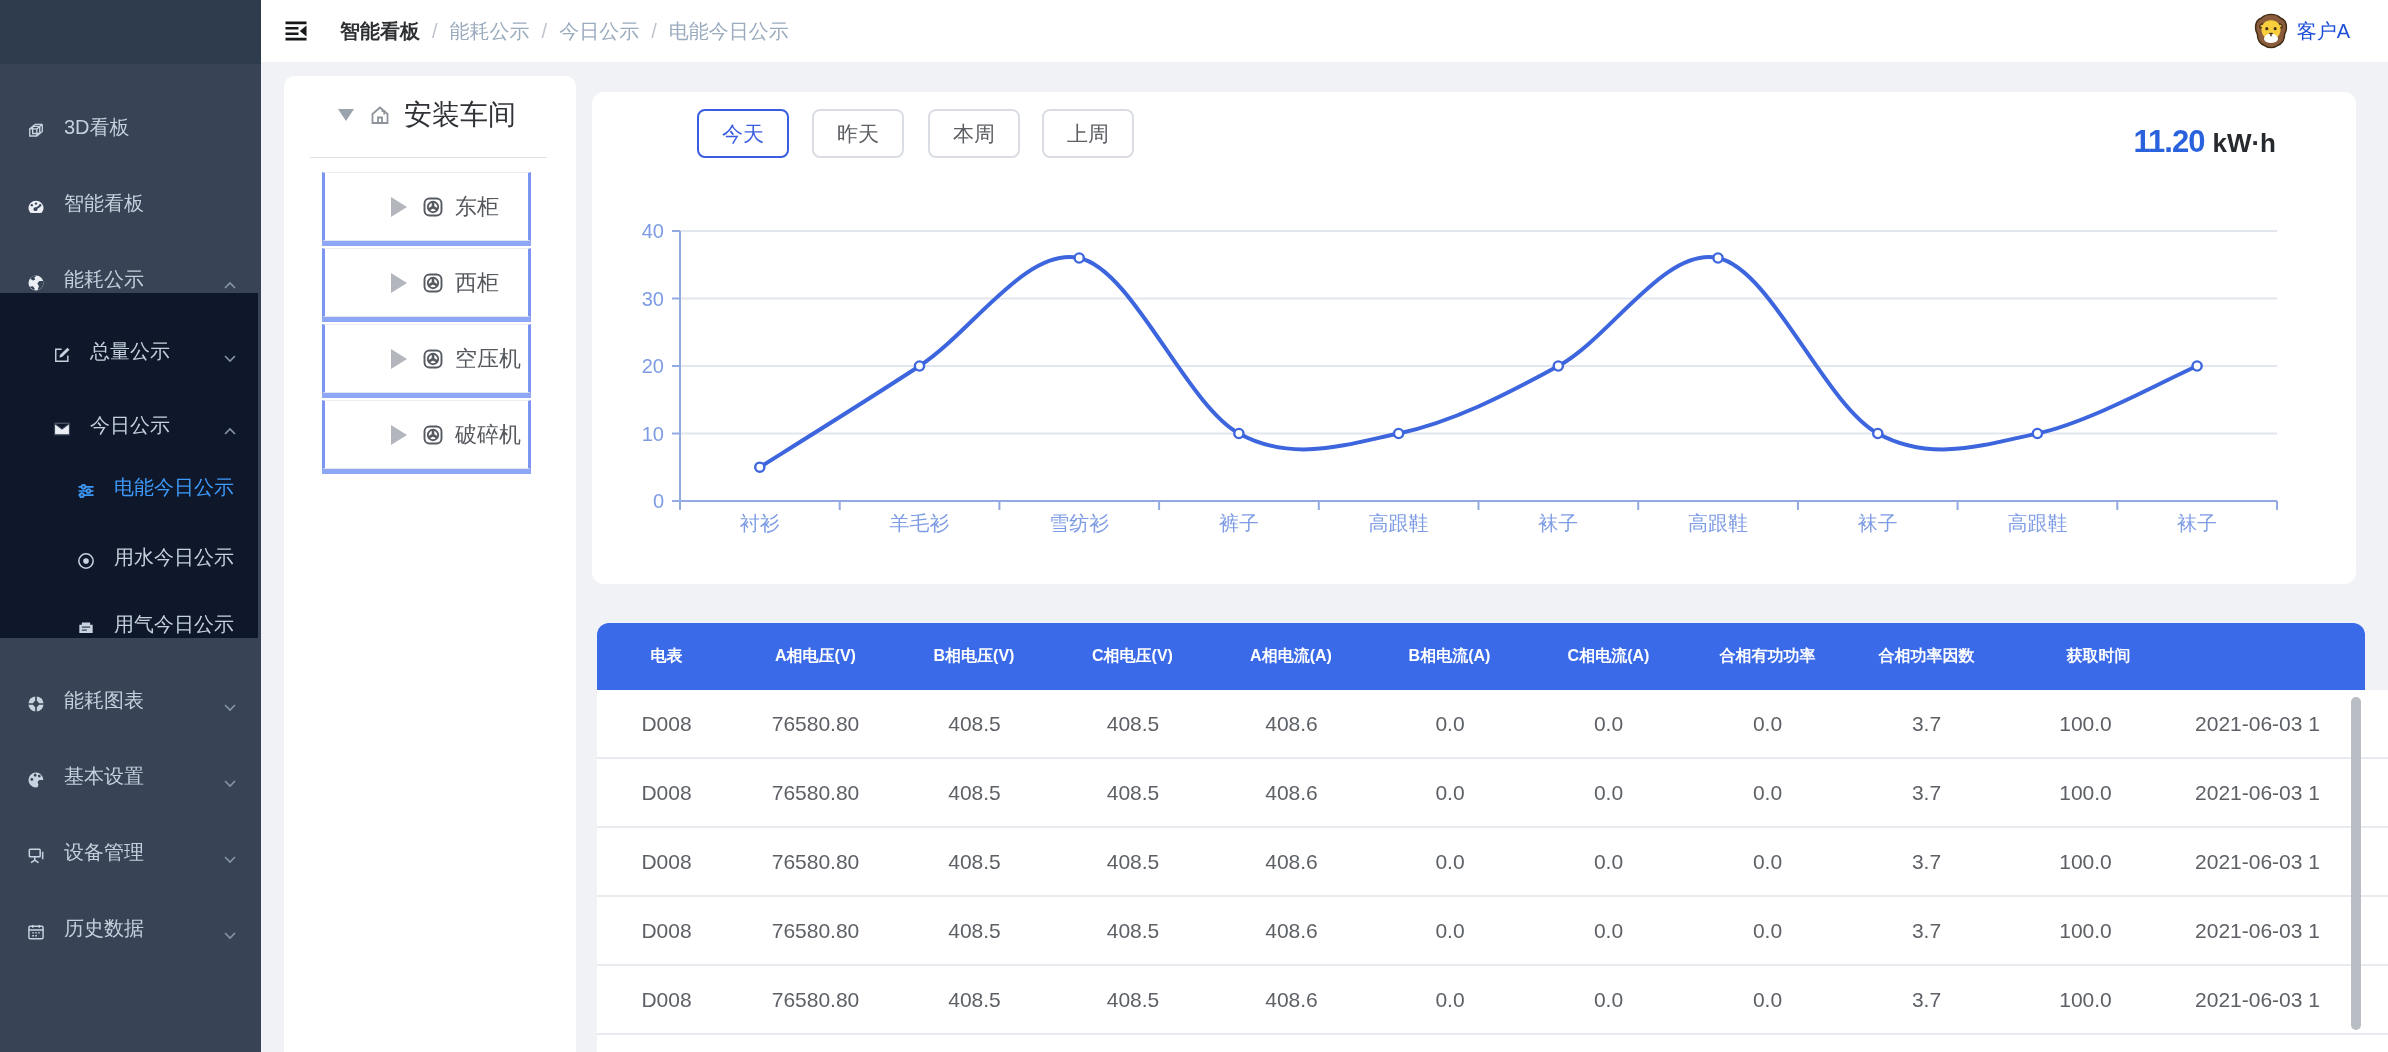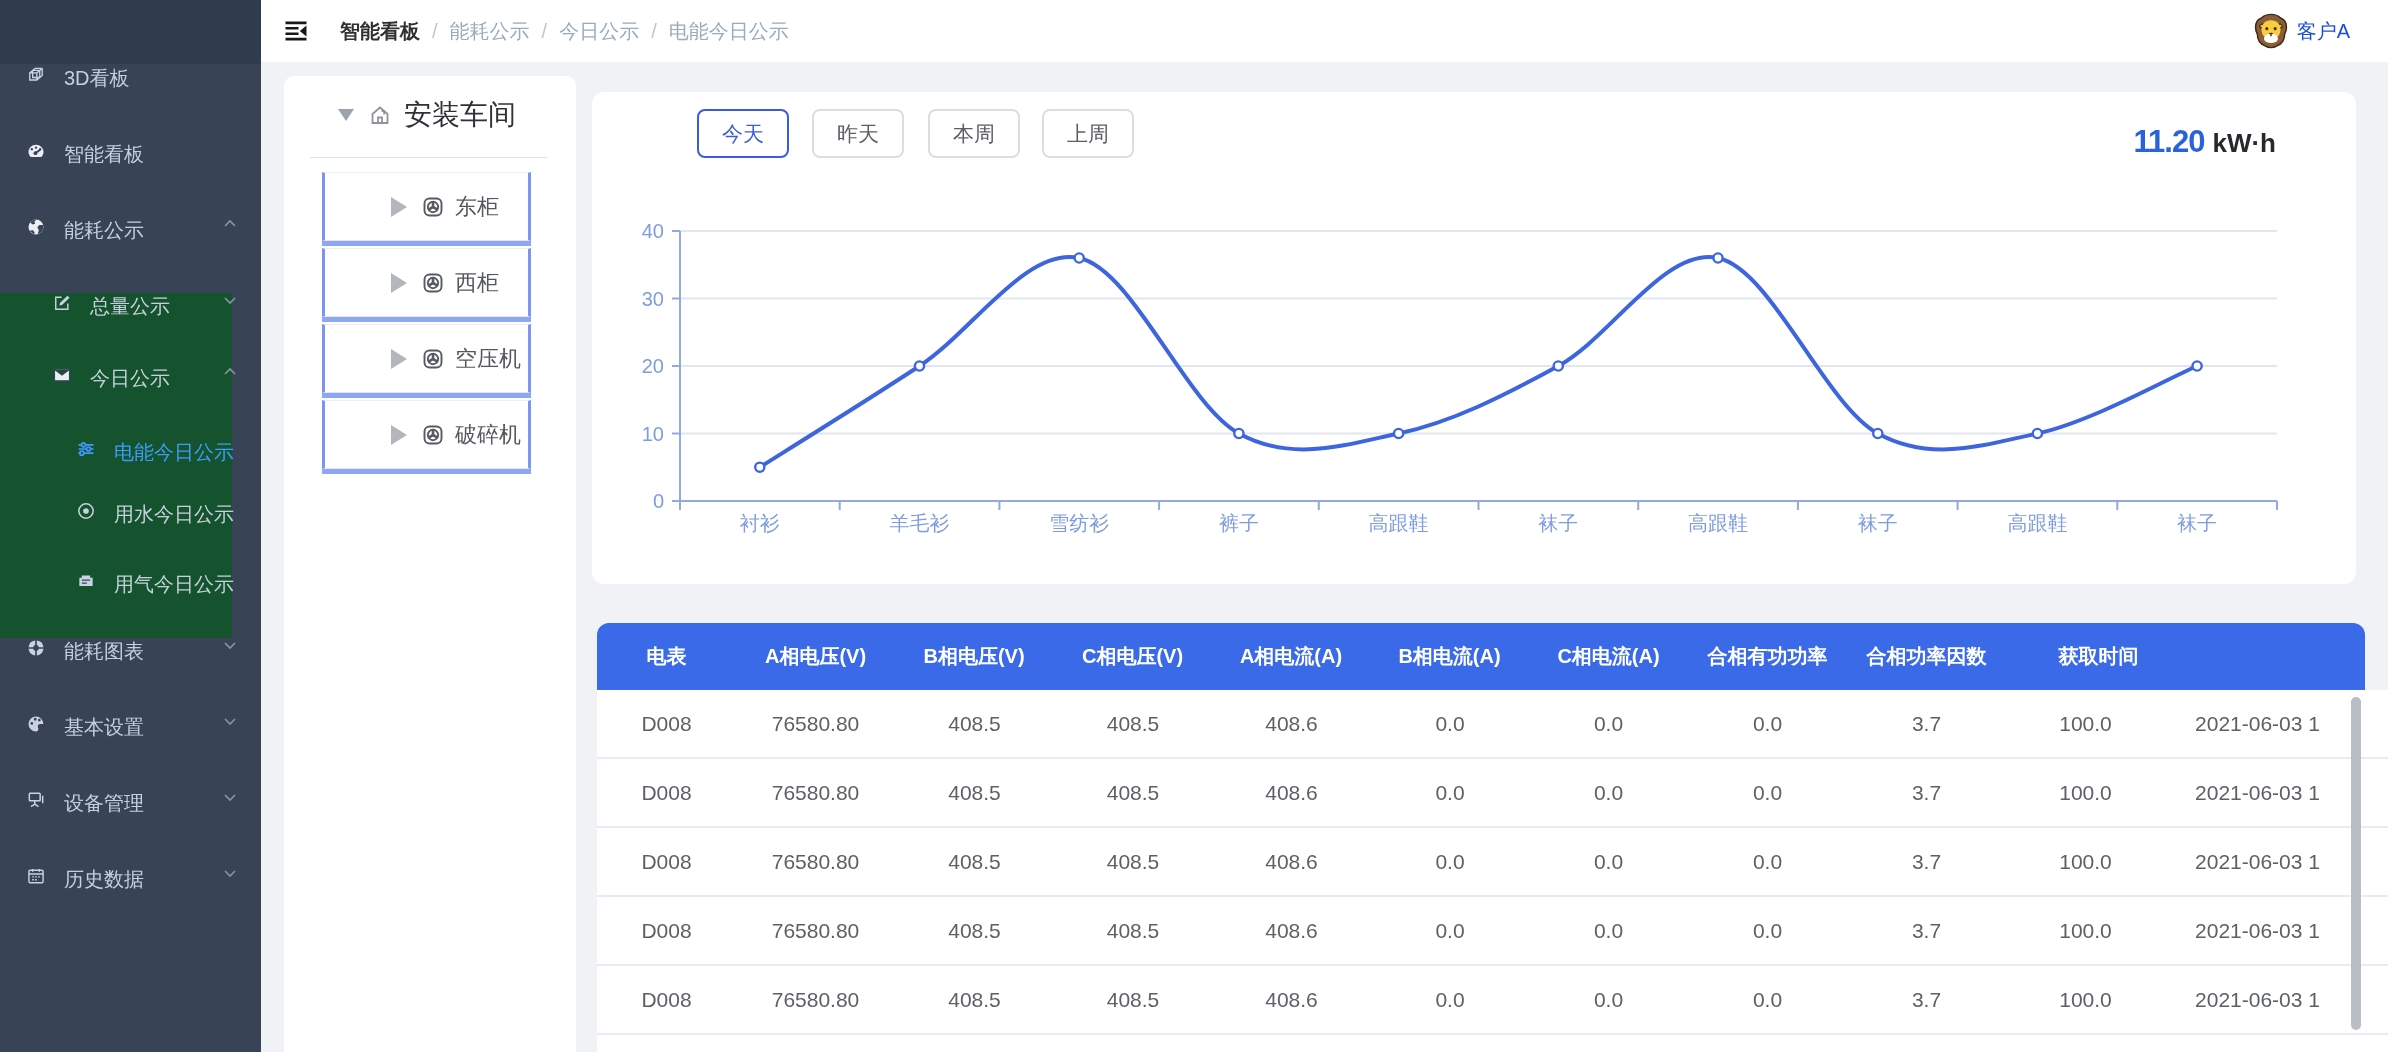--- a/index.html
+++ b/index.html
@@ -1,24 +1,24 @@
 <!DOCTYPE html>
 <html><head>
 <meta charset="utf-8">
 <style>
 *{margin:0;padding:0;box-sizing:border-box}
 html,body{width:2388px;height:1052px;overflow:hidden}
 body{position:relative;background:#f0f2f5;font-family:"Liberation Sans",sans-serif;-webkit-font-smoothing:antialiased}
 
 #sidebar{position:absolute;left:0;top:0;width:261px;height:1052px;background:#384456}
 #sidebar .topband{position:absolute;left:0;top:0;width:261px;height:64px;background:#2f3c4e}
-.mitem{position:absolute;left:0;width:261px;display:flex;align-items:flex-start;color:#c5d0dc;font-size:20px}
+.mitem{position:absolute;left:0;width:261px;display:flex;align-items:flex-end;color:#c5d0dc;font-size:20px}
 .mitem .mi{width:20px;height:20px;margin-left:26px;flex:none}
 .mitem .mt{margin-left:18px;white-space:nowrap}
-.sub{position:absolute;left:0;width:232px;background:#14532d}
+.sub{position:absolute;left:0;width:258px;background:#0f172a}
 .chev{position:absolute;right:24px;width:14px;height:14px}
 .l2 .mi{margin-left:52px}
 .l3 .mi{margin-left:76px;width:20px;height:20px}
 .l3{font-size:20px}
 .active{color:#3d9bfc}
 
 #hdr{position:absolute;left:261px;top:0;width:2127px;height:62px;background:#fff}
 .bc{position:absolute;top:0;height:62px;display:flex;align-items:center;font-size:20px;white-space:nowrap}
 .bc .sep{color:#c0c4cc;margin:0 12px}
 .bc .dim{color:#9aabbe}
@@ -33,21 +33,21 @@
 .tnode .nico{width:24px;height:24px;margin-right:10px}
 .tnode .ntxt{font-size:22px;color:#54575c}
 
 #chart{position:absolute;left:592px;top:92px;width:1764px;height:492px;background:#fff;border-radius:12px}
 .tab{position:absolute;top:17px;height:49px;border-radius:8px;background:#fff;border:2px solid #dadde3;color:#5b5e63;font-size:21px;display:flex;align-items:center;justify-content:center}
 .tab.on{border-color:#3a5de0;color:#3a5de0}
 #kwh{position:absolute;right:80px;top:32px;font-size:26px;color:#26292e;font-weight:bold}
 #kwh b{font-size:31px;color:#2a62dd;margin-right:8px;letter-spacing:-1px}
 
 #tblhead{position:absolute;left:597px;top:623px;width:1768px;height:67px;background:#3a6ae8;border-radius:12px 12px 0 0;display:flex}
-#tblhead .hc{color:#fff;font-size:20px;font-weight:bold;display:flex;align-items:center;justify-content:center}
+#tblhead .hc{color:#fff;font-size:16px;font-weight:bold;display:flex;align-items:center;justify-content:center}
 #tblbody{position:absolute;left:597px;top:690px;width:2036px;height:362px;background:#fff}
 .trow{display:flex;height:69px;border-bottom:2px solid #e9ebf0}
 .trow .tc{color:#5d6166;font-size:21px;display:flex;align-items:center;justify-content:center;white-space:nowrap;overflow:hidden}
 #sbar{position:absolute;left:2351px;top:697px;width:10px;height:333px;background:#b9bdc4;border-radius:5px}
 </style>
 </head>
 <body>
 <div id="sidebar">
     <div class="topband"></div>
 <div class="mitem" style="top:65px;height:76px">

